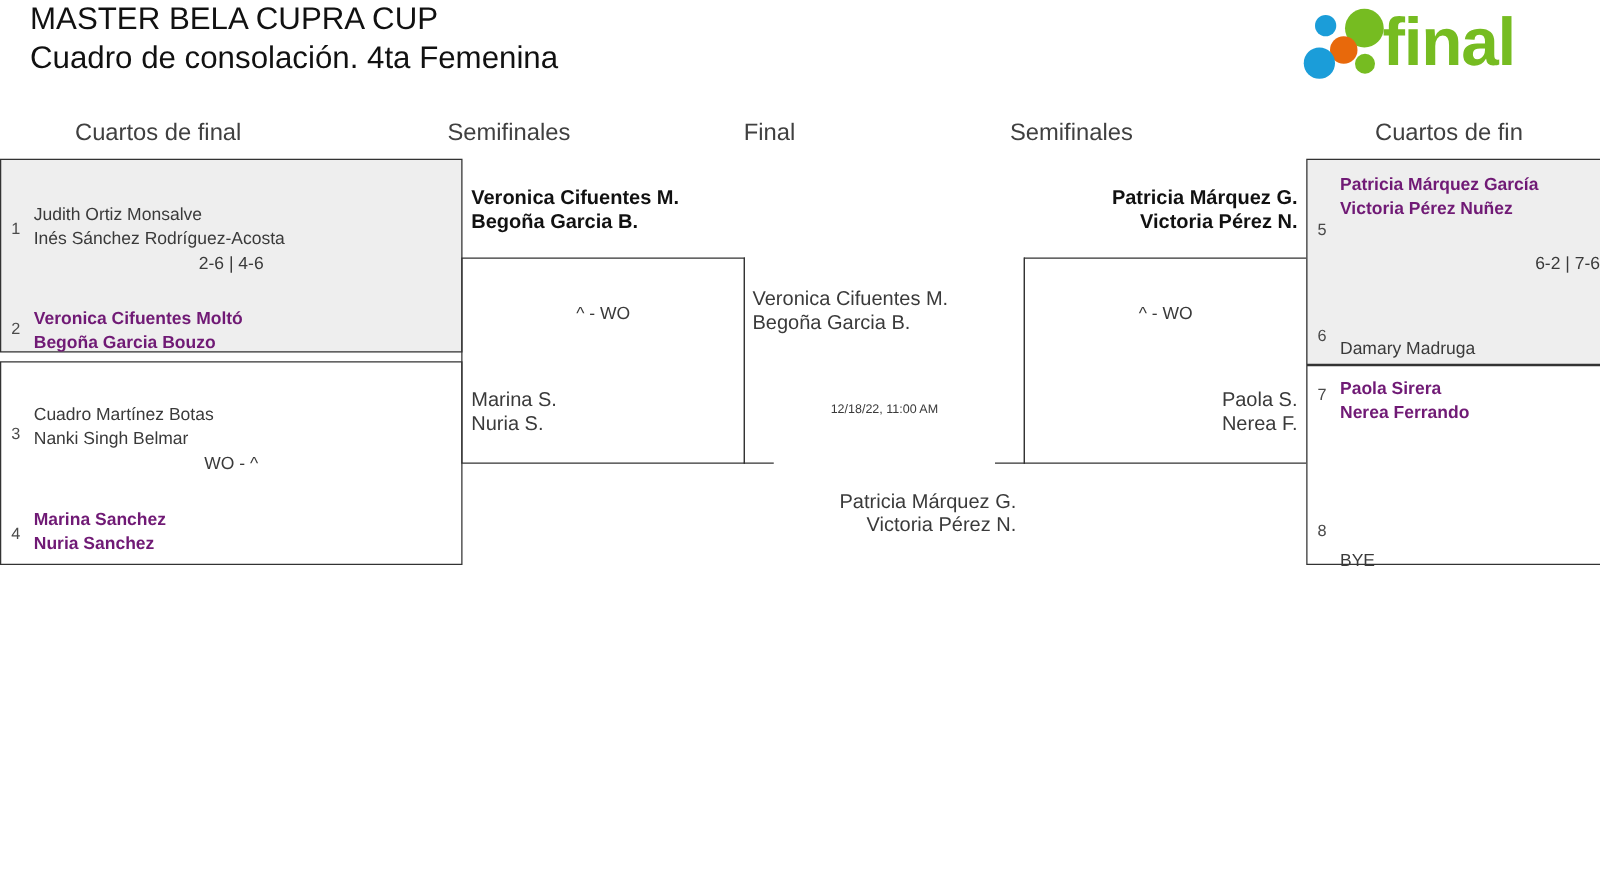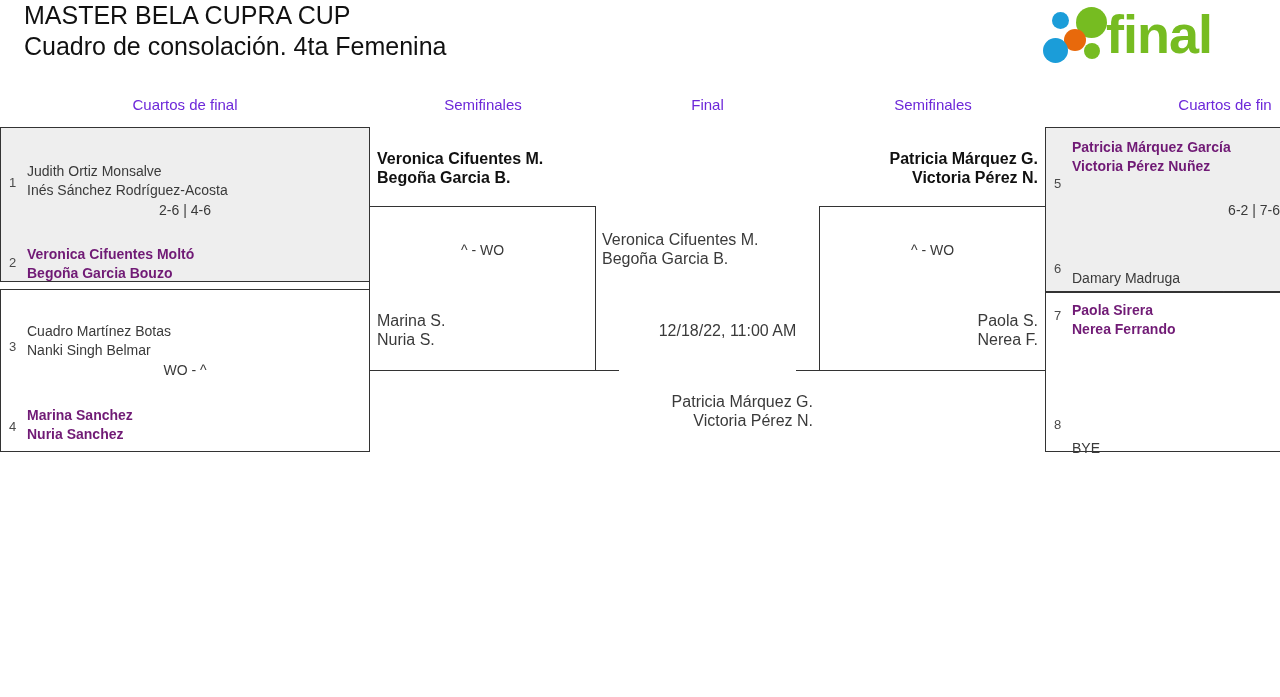--- a/index.html
+++ b/index.html
@@ -73,24 +73,24 @@
     color: #76bc21;
     letter-spacing: -1px;
     line-height: 62px;
     font-family: "Liberation Sans", sans-serif;
   }
 
   
   .round-header {
     position: absolute;
     top: 96px;
-    font-size: 15px;
-    font-weight: 400;
-    color: #6d28d9;
-    text-align: center;
+    font-size: 19px;
+    font-weight: 400;
+    color: #404040;
+    text-align: left;
     white-space: nowrap;
   }
 
   
   .bracket { position: absolute; top: 0; left: 0; width: 1280px; height: 697px; }
 
   .match-box {
     position: absolute;
     box-sizing: border-box;
     border: 1px solid #333333;
@@ -136,25 +136,24 @@
   .mid-score {
     position: absolute;
     font-size: 14px;
     color: #3a3a3a;
     text-align: center;
     white-space: nowrap;
   }
 
   .final-date {
     position: absolute;
-    font-size: 16px;
+    font-size: 10px;
     color: #3a3a3a;
     text-align: center;
     white-space: nowrap;
-    margin-left: 20px;
   }
 
   
   .conn-box {
     position: absolute;
     box-sizing: border-box;
     border: 1px solid #333333;
   }
   .final-conn-left {
     position: absolute;

